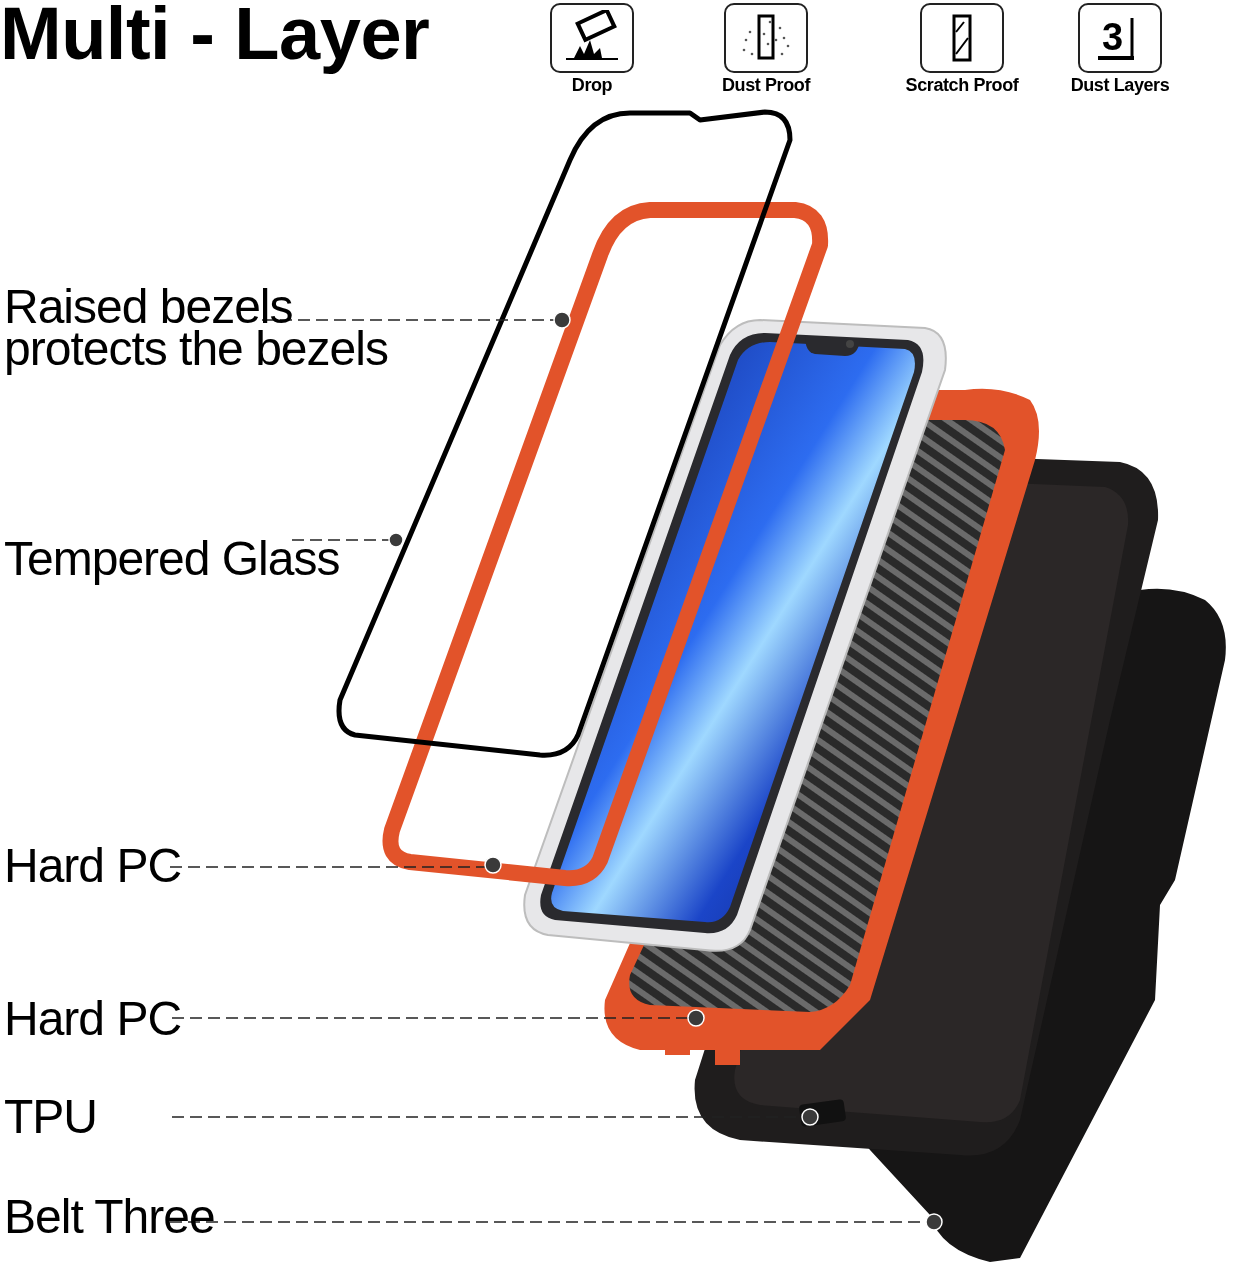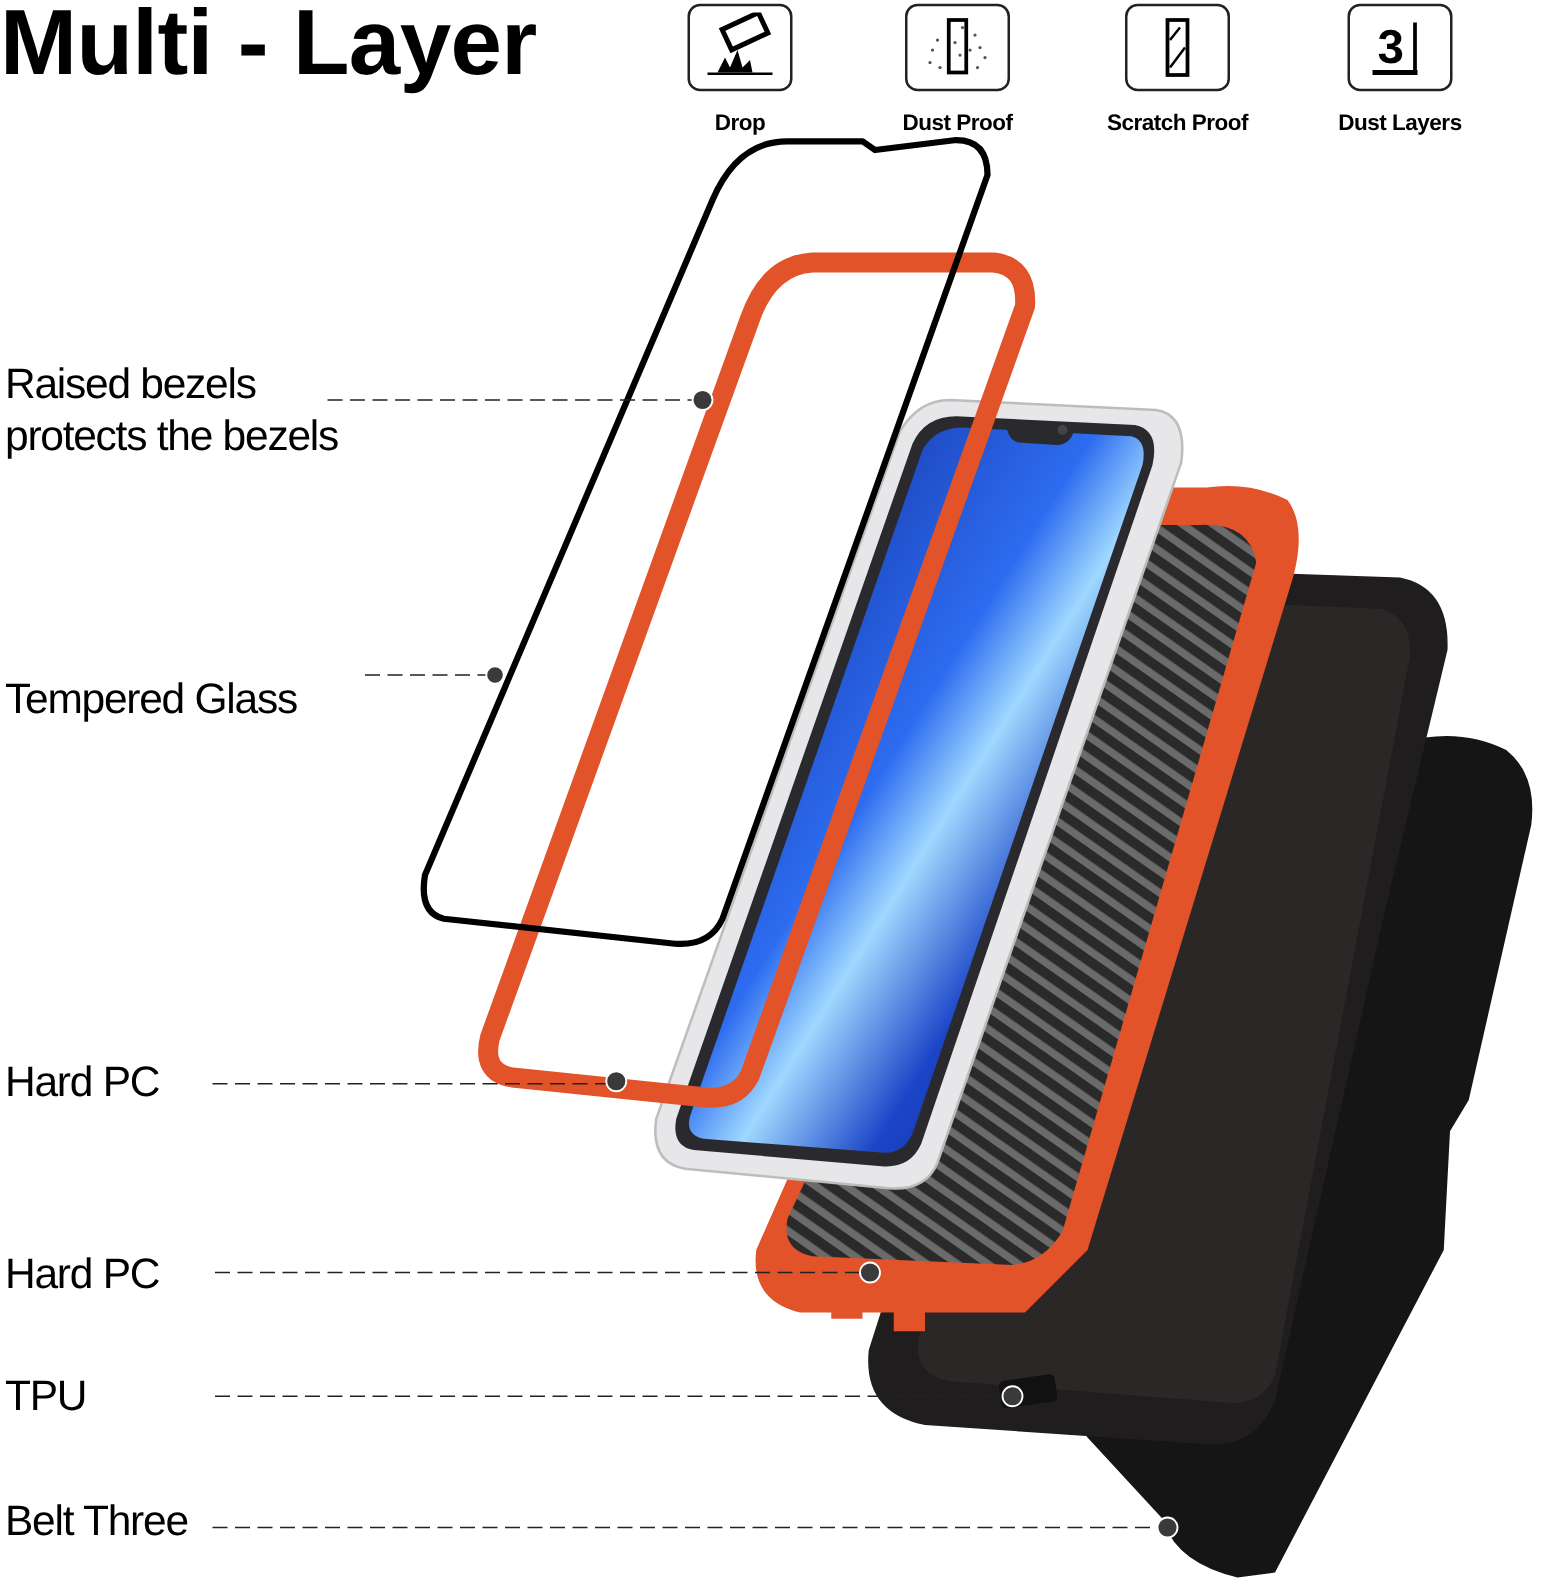--- a/index.html
+++ b/index.html
@@ -6,22 +6,22 @@
   body { width: 1234px; height: 1269px; position: relative; overflow: hidden;
          font-family: "Liberation Sans", sans-serif; color: #000; }
   .title { position: absolute; left: 0; top: -6px; font-weight: 700; font-size: 74px;
            line-height: 80px; letter-spacing: -0.5px; margin: 0; }
   .title span { display: block; }
   .features { position: absolute; top: 3px; left: 546px; width: 640px; height: 100px; }
   .feature { position: absolute; top: 0; width: 120px; text-align: center; }
   .feature .box { width: 84px; height: 70px; border: 2px solid #222; border-radius: 10px;
                   margin: 0 auto; background: #fff; display: flex; align-items: center;
                   justify-content: center; box-sizing: border-box; }
-  .feature .lbl { font-weight: 700; font-size: 18px; margin-top: 15px; letter-spacing: -0.4px; white-space: nowrap; }
-  .callout { position: absolute; left: 4px; font-size: 34px; letter-spacing: -1px; line-height: 42px; }
+  .feature .lbl { font-weight: 700; font-size: 18px; margin-top: 2px; letter-spacing: -0.4px; white-space: nowrap; }
+  .callout { position: absolute; left: 4px; font-size: 48px; letter-spacing: -1px; line-height: 42px; }
   .art { position: absolute; left: 0; top: 0; width: 1234px; height: 1269px; }
 </style>
 </head>
 <body>
 
 <svg class="art" viewBox="0 0 1234 1269" xmlns="http://www.w3.org/2000/svg">
   <defs>
     <linearGradient id="screenGrad" x1="0" y1="0" x2="1" y2="1">
       <stop offset="0" stop-color="#0c1f8a"></stop>
       <stop offset="0.45" stop-color="#2d6cf0"></stop>
@@ -116,21 +116,21 @@
             <circle cx="48" cy="28" r="1.3"></circle>
             <circle cx="52" cy="36" r="1.3"></circle>
           <circle cx="46" cy="44" r="1.3"></circle>
             <circle cx="40" cy="30" r="1.3"></circle>
             <circle cx="34" cy="12" r="1.3"></circle>
         </g>
       </svg>
     </div>
     <div class="lbl">Dust Proof</div>
   </div>
-  <div class="feature" style="left:336px">
+  <div class="feature" style="left:356px">
     <div class="box">
       <svg width="60" height="56" viewBox="0 0 60 56">
         <rect x="22" y="6" width="16" height="44" fill="none" stroke="#000" stroke-width="3"></rect>
         <line x1="24" y1="22" x2="32" y2="12" stroke="#000" stroke-width="2"></line>
         <line x1="24" y1="44" x2="36" y2="28" stroke="#000" stroke-width="2"></line>
       </svg>
     </div>
     <div class="lbl">Scratch Proof</div>
   </div>
   <div class="feature" style="left:514px">

